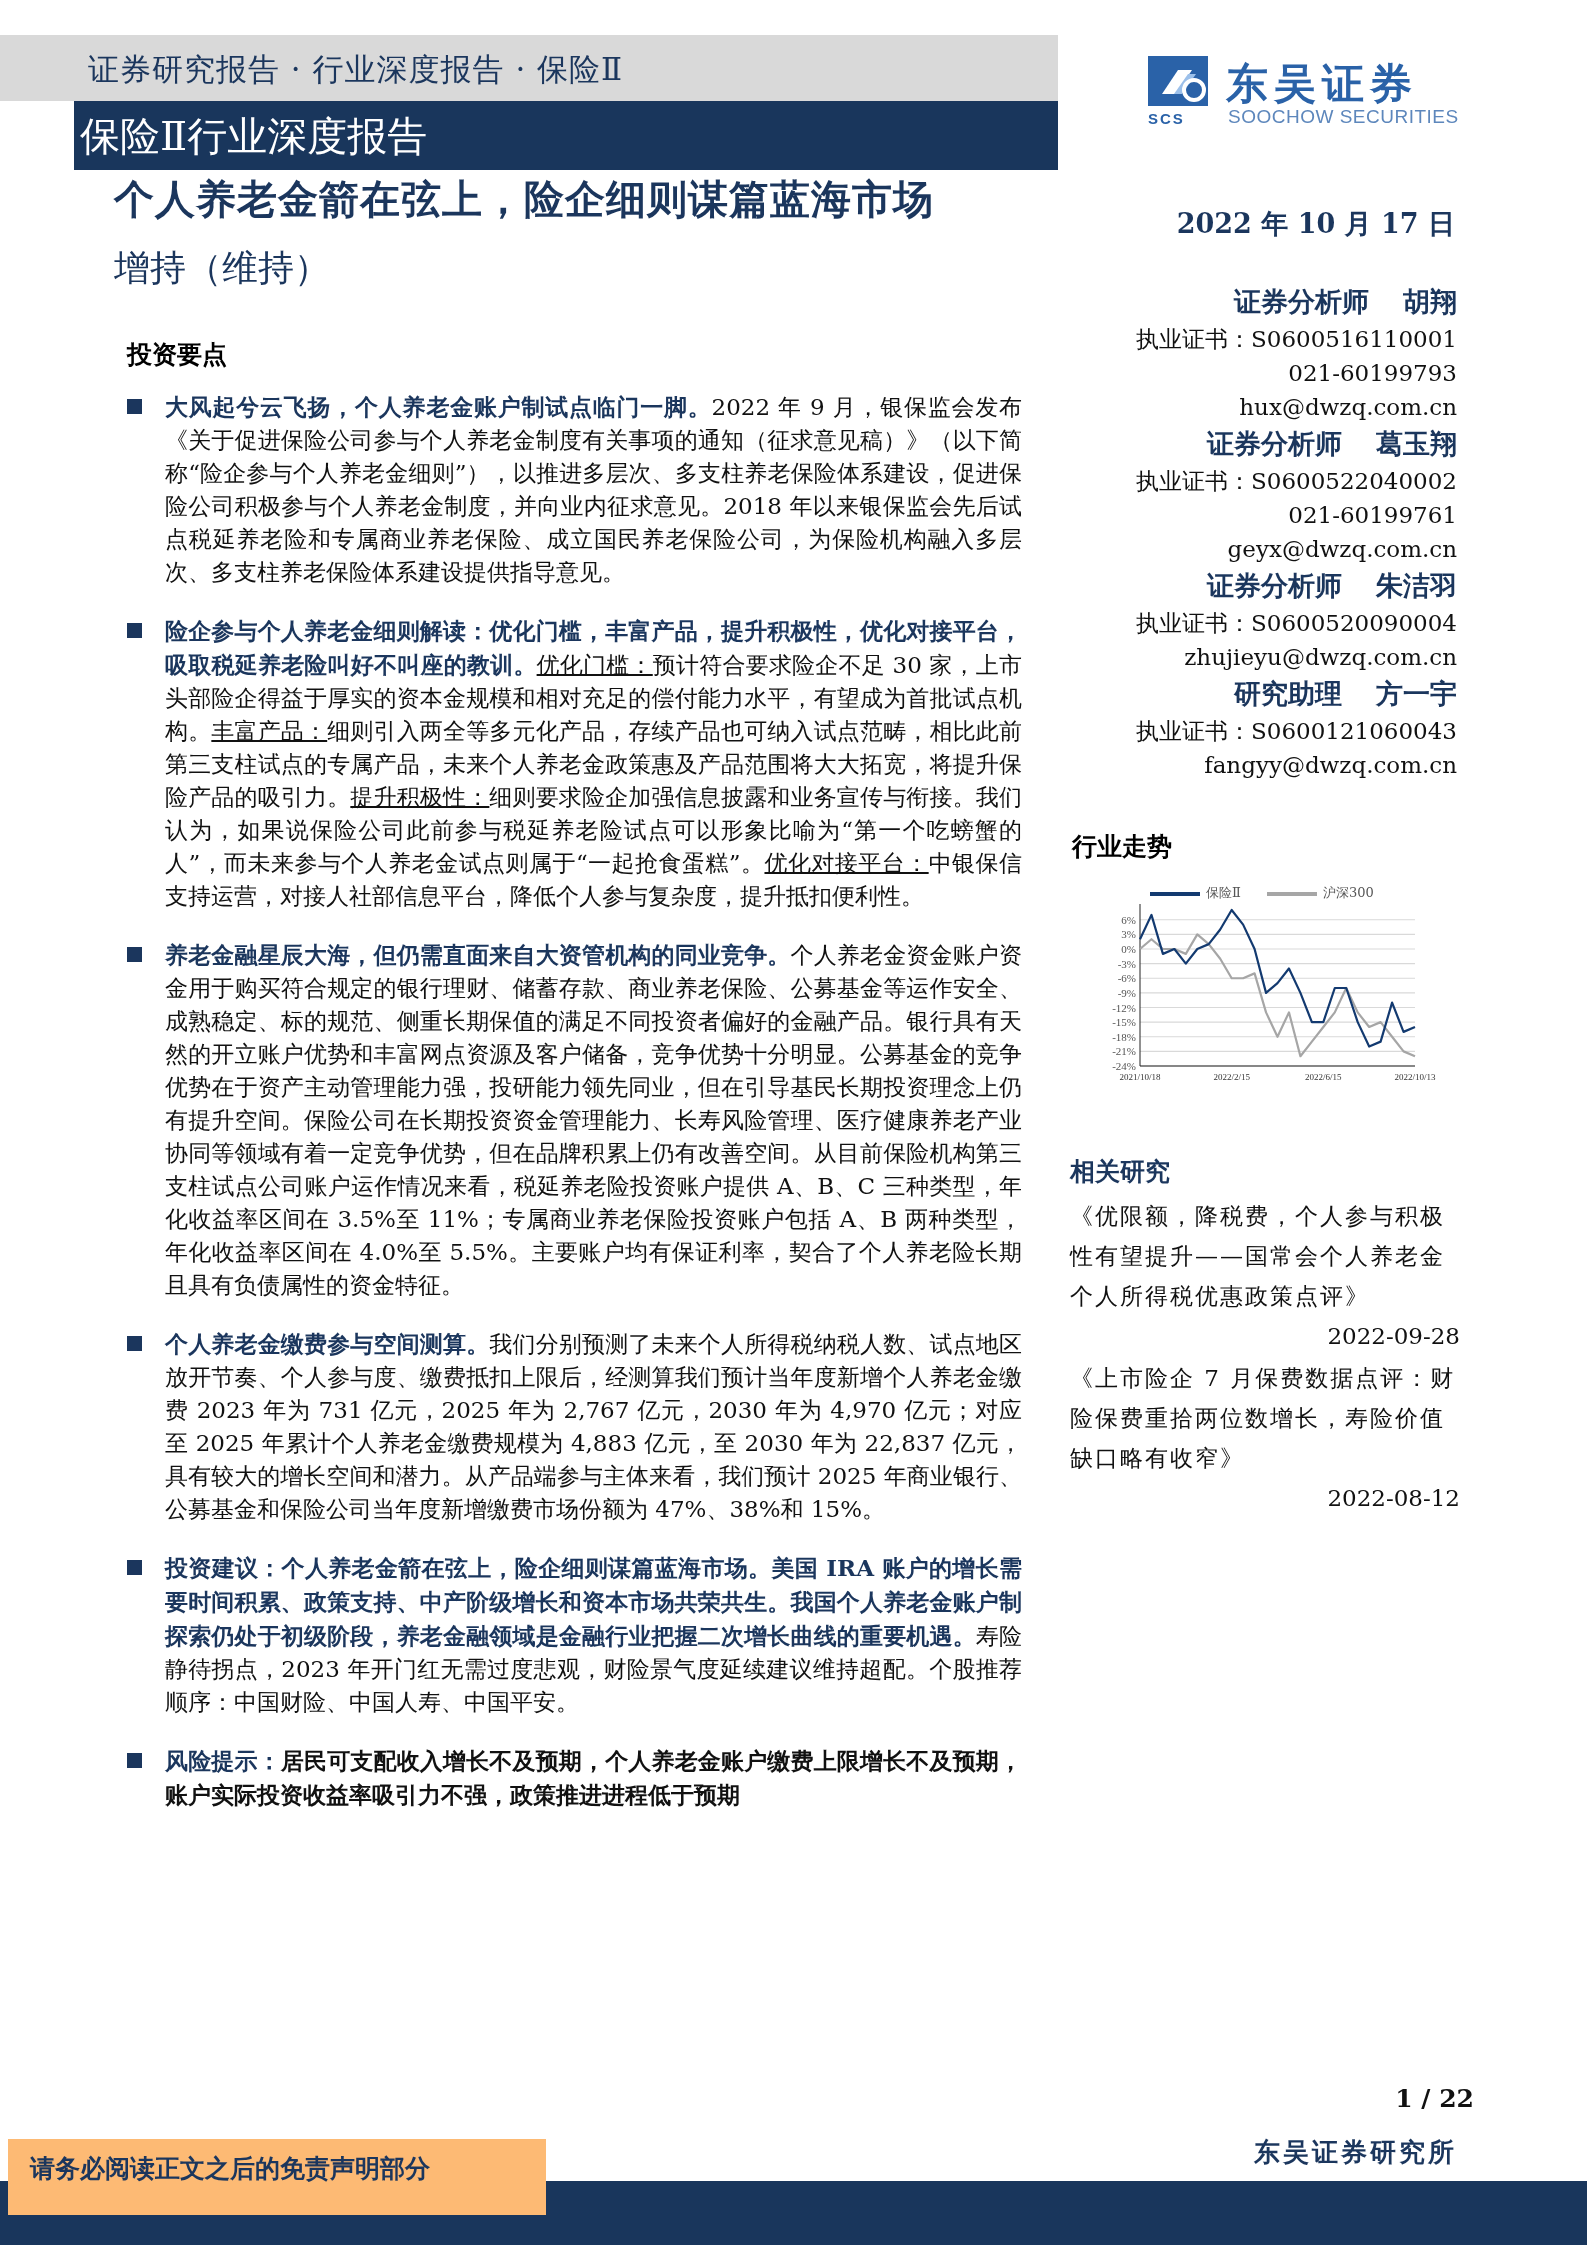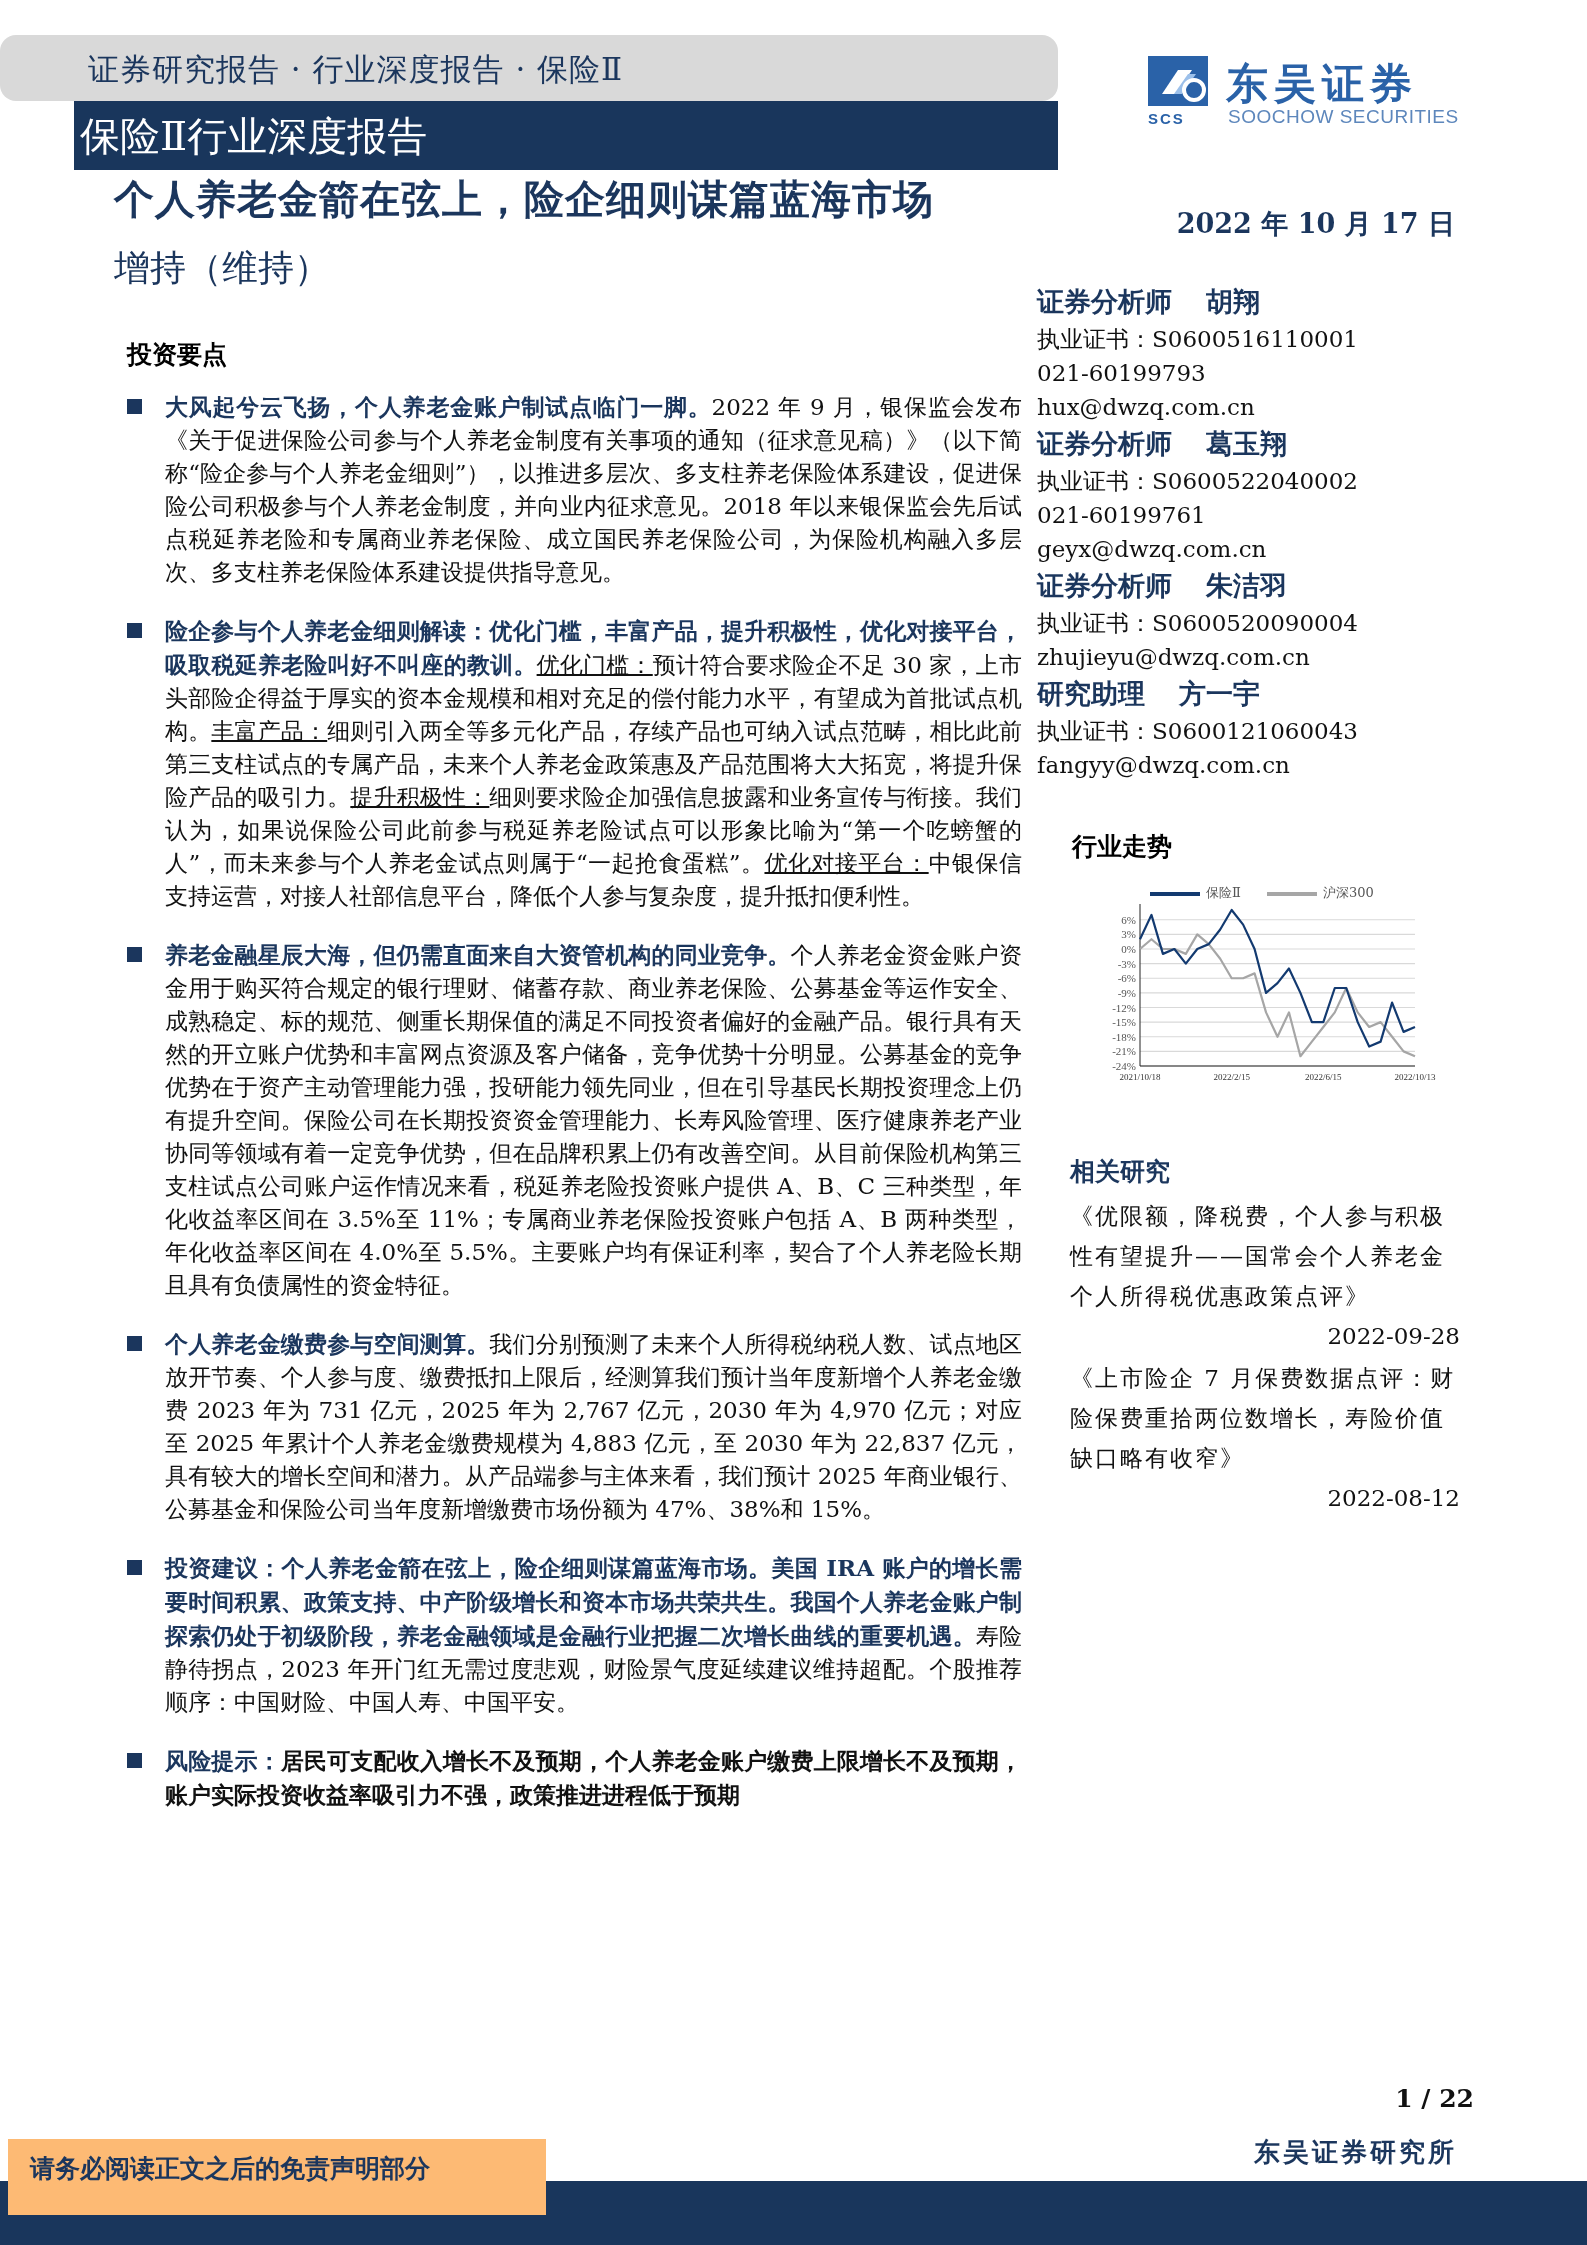--- a/index.html
+++ b/index.html
@@ -1,34 +1,34 @@
 <!DOCTYPE html>
 <html><head>
 <meta charset="utf-8">
 <style>
   * { margin: 0; padding: 0; box-sizing: border-box; }
   html, body { width: 1587px; height: 2245px; background: #ffffff; overflow: hidden; }
   body { position: relative; font-family: "DejaVu Serif", "Liberation Serif", serif; color: #111; }
 
-  .top-band { position: absolute; left: 0; top: 35px; width: 1058px; height: 66px; background: #d9d9d9; border-radius: 16px; }
+  .top-band { position: absolute; left: 0; top: 35px; width: 1058px; height: 66px; background: #d9d9d9; }
   .top-band .crumb { position: absolute; left: 88px; top: 14px; font-size: 31px; color: #1b365d; letter-spacing: 1px; }
   .title-band { position: absolute; left: 74px; top: 101px; width: 984px; height: 69px; background: #19365c; }
   .title-band .t { position: absolute; left: 6px; top: 8px; font-size: 40px; color: #ffffff; }
 
   .logo { position: absolute; left: 1148px; top: 56px; width: 320px; height: 76px; }
   .logo .mark { position: absolute; left: 0; top: 0; width: 60px; height: 60px; }
   .logo .cn { position: absolute; left: 78px; top: 0; font-size: 42px; font-weight: bold; color: #2a62a8; letter-spacing: 6px; font-family: "DejaVu Sans", sans-serif; }
   .logo .en { position: absolute; left: 80px; top: 50px; font-size: 19px; color: #5d87bc; font-family: "Liberation Sans", sans-serif; letter-spacing: 0.5px; }
   .logo .scs { position: absolute; left: 0; top: 54px; font-size: 15px; font-weight: bold; color: #2a62a8; font-family: "Liberation Sans", sans-serif; letter-spacing: 2px; }
 
   .headline { position: absolute; left: 114px; top: 172px; font-size: 40px; font-weight: bold; color: #1b365d; letter-spacing: 1px; }
   .rating { position: absolute; left: 114px; top: 244px; font-size: 36px; color: #1b365d; }
   .date { position: absolute; right: 132px; top: 206px; font-size: 27px; font-weight: bold; color: #1b365d; }
 
-  .analysts { position: absolute; right: 130px; top: 282px; width: 420px; text-align: left; }
+  .analysts { position: absolute; right: 130px; top: 282px; width: 420px; text-align: right; }
   .analysts .role { font-size: 27px; font-weight: bold; color: #1b365d; height: 40px; line-height: 40px; }
   .analysts .role .nm { margin-left: 34px; }
   .analysts .line { font-size: 23px; color: #111; height: 34px; line-height: 34px; }
   .analysts .line .lab { font-size: 23px; }
 
   .section-h { position: absolute; font-size: 25px; font-weight: bold; color: #000000; }
 
   .points { position: absolute; left: 127px; top: 390px; width: 895px; }
   .pt { position: relative; padding-left: 38px; font-size: 23px; line-height: 33px; text-align: justify; margin-bottom: 25px; }
   .pt .bullet { position: absolute; left: 0; top: 9px; width: 15px; height: 15px; background: #1b365d; }

